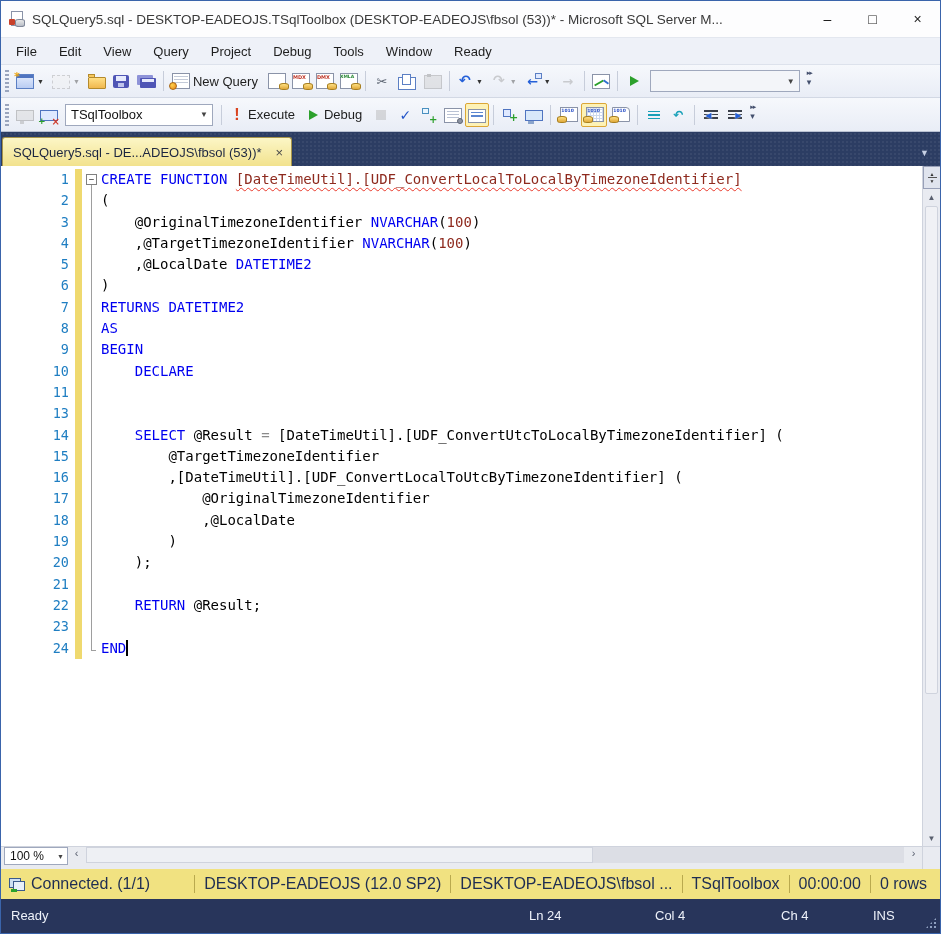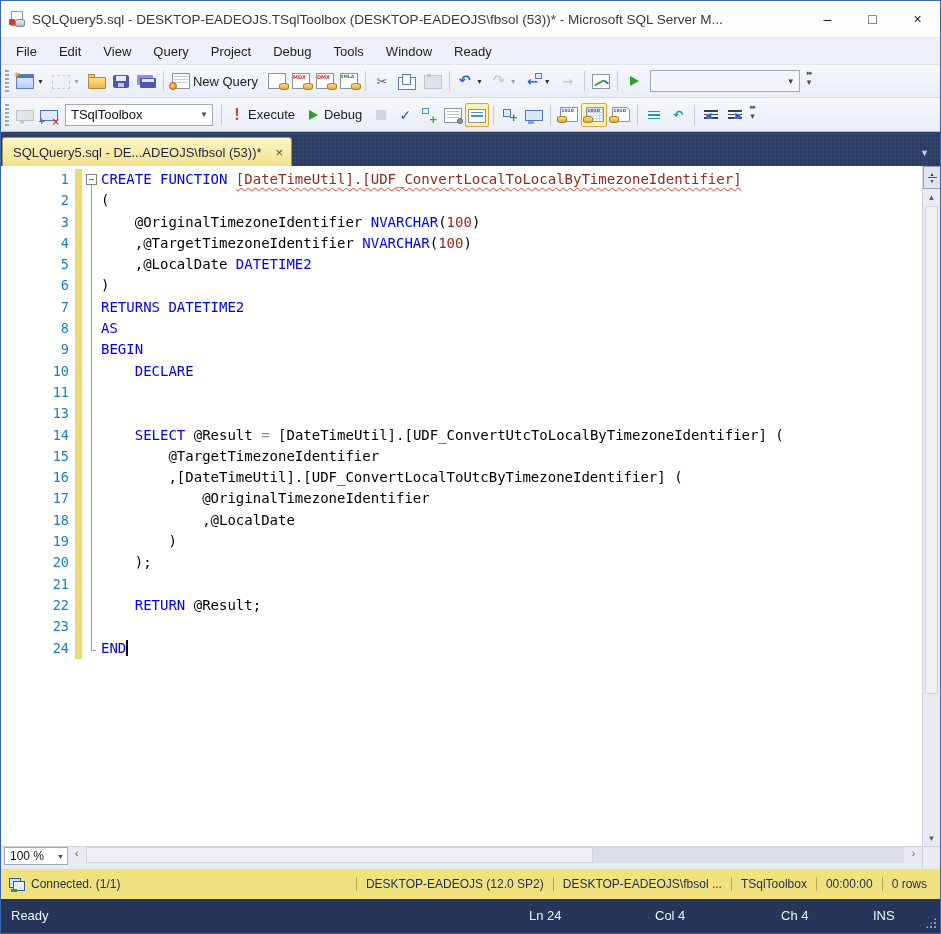--- a/index.html
+++ b/index.html
@@ -145,21 +145,21 @@
   
   .hrow{height:22px;flex:0 0 22px;background:#e9ebf0;border-top:1px solid #cfd3dd;display:flex;}
   .zoomc{width:64px;height:18px;margin-left:3px;background:#fff;border:1px solid #9fa8bd;display:flex;align-items:center;
       font-size:12px;color:#111;padding-left:5px;box-sizing:border-box;}
   .zoomc .arr{margin-left:auto;width:13px;text-align:center;font-size:7px;color:#444;}
   .harrow{width:17px;text-align:center;font-size:11px;color:#5a6070;}
   .htrack{flex:1 1 auto;height:16px;margin:0 1px;background:#dcdee5;position:relative;}
   .hthumb{position:absolute;top:0;bottom:0;left:0;width:62%;background:#eef0f4;border:1px solid #cfd3dd;box-sizing:border-box;}
   .hcorner2{width:17px;height:100%;border-left:1px solid #cfd3dd;background:#e9ebf1;}
   
-  .connbar{height:30px;flex:0 0 30px;background:#f1e281;display:flex;align-items:center;font-size:12px;color:#1e2d52;padding:0 4px;}
+  .connbar{height:30px;flex:0 0 30px;background:#f1e281;display:flex;align-items:center;font-size:16px;color:#1e2d52;padding:0 4px;}
   .conn-ic{width:16px;height:14px;position:relative;margin:0 6px 0 4px;}
   .conn-ic .m1{position:absolute;left:0;top:1px;width:10px;height:8px;background:#cfe0f2;border:1px solid #3a5a8c;}
   .conn-ic .m2{position:absolute;left:4px;top:4px;width:10px;height:8px;background:#e8f0fa;border:1px solid #3a5a8c;}
   .conn-ic .gp{position:absolute;left:2px;bottom:-1px;width:6px;height:3px;background:#2ca02c;}
   .connbar .spacer{flex:1;}
   .connseg{padding:0 9px;border-left:1px solid #b9a94e;white-space:nowrap;}
   
   .statusbar{height:34px;flex:0 0 34px;background:#28355b;color:#eef2fa;font-size:13px;position:relative;}
   .statusbar .it{position:absolute;top:9px;white-space:nowrap;}
   .sgrip{position:absolute;right:3px;bottom:4px;width:12px;height:12px;

